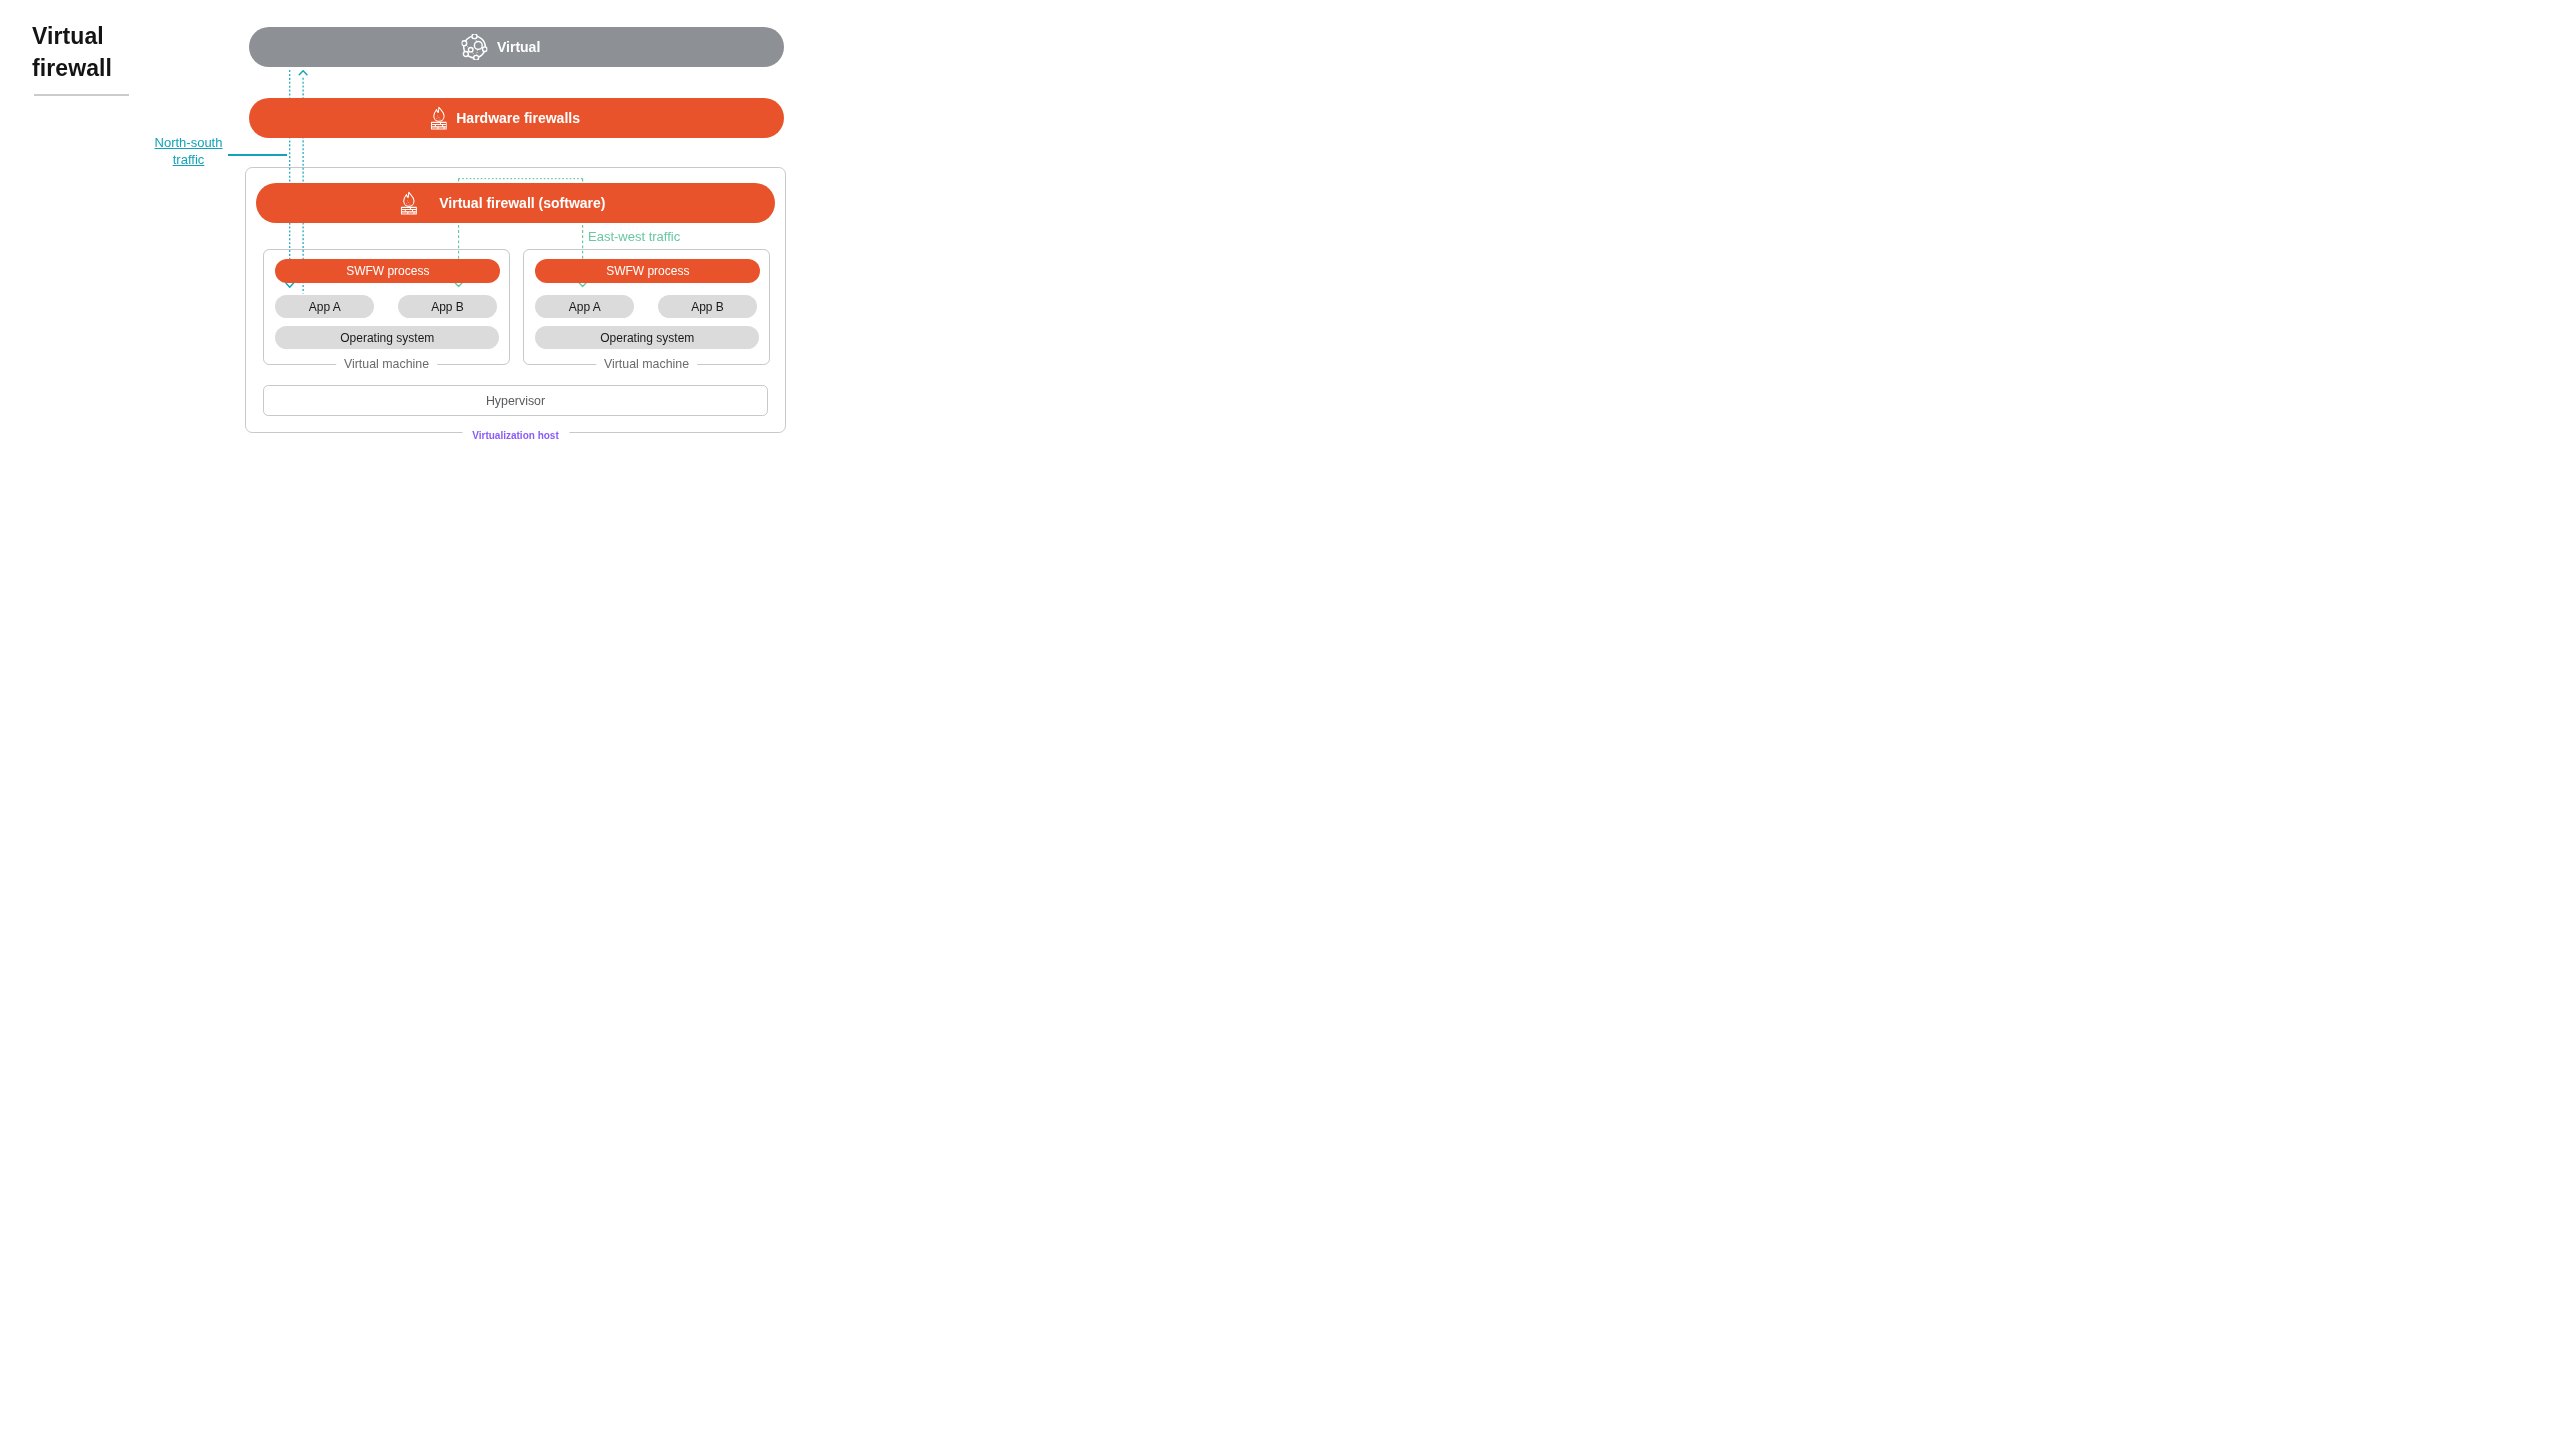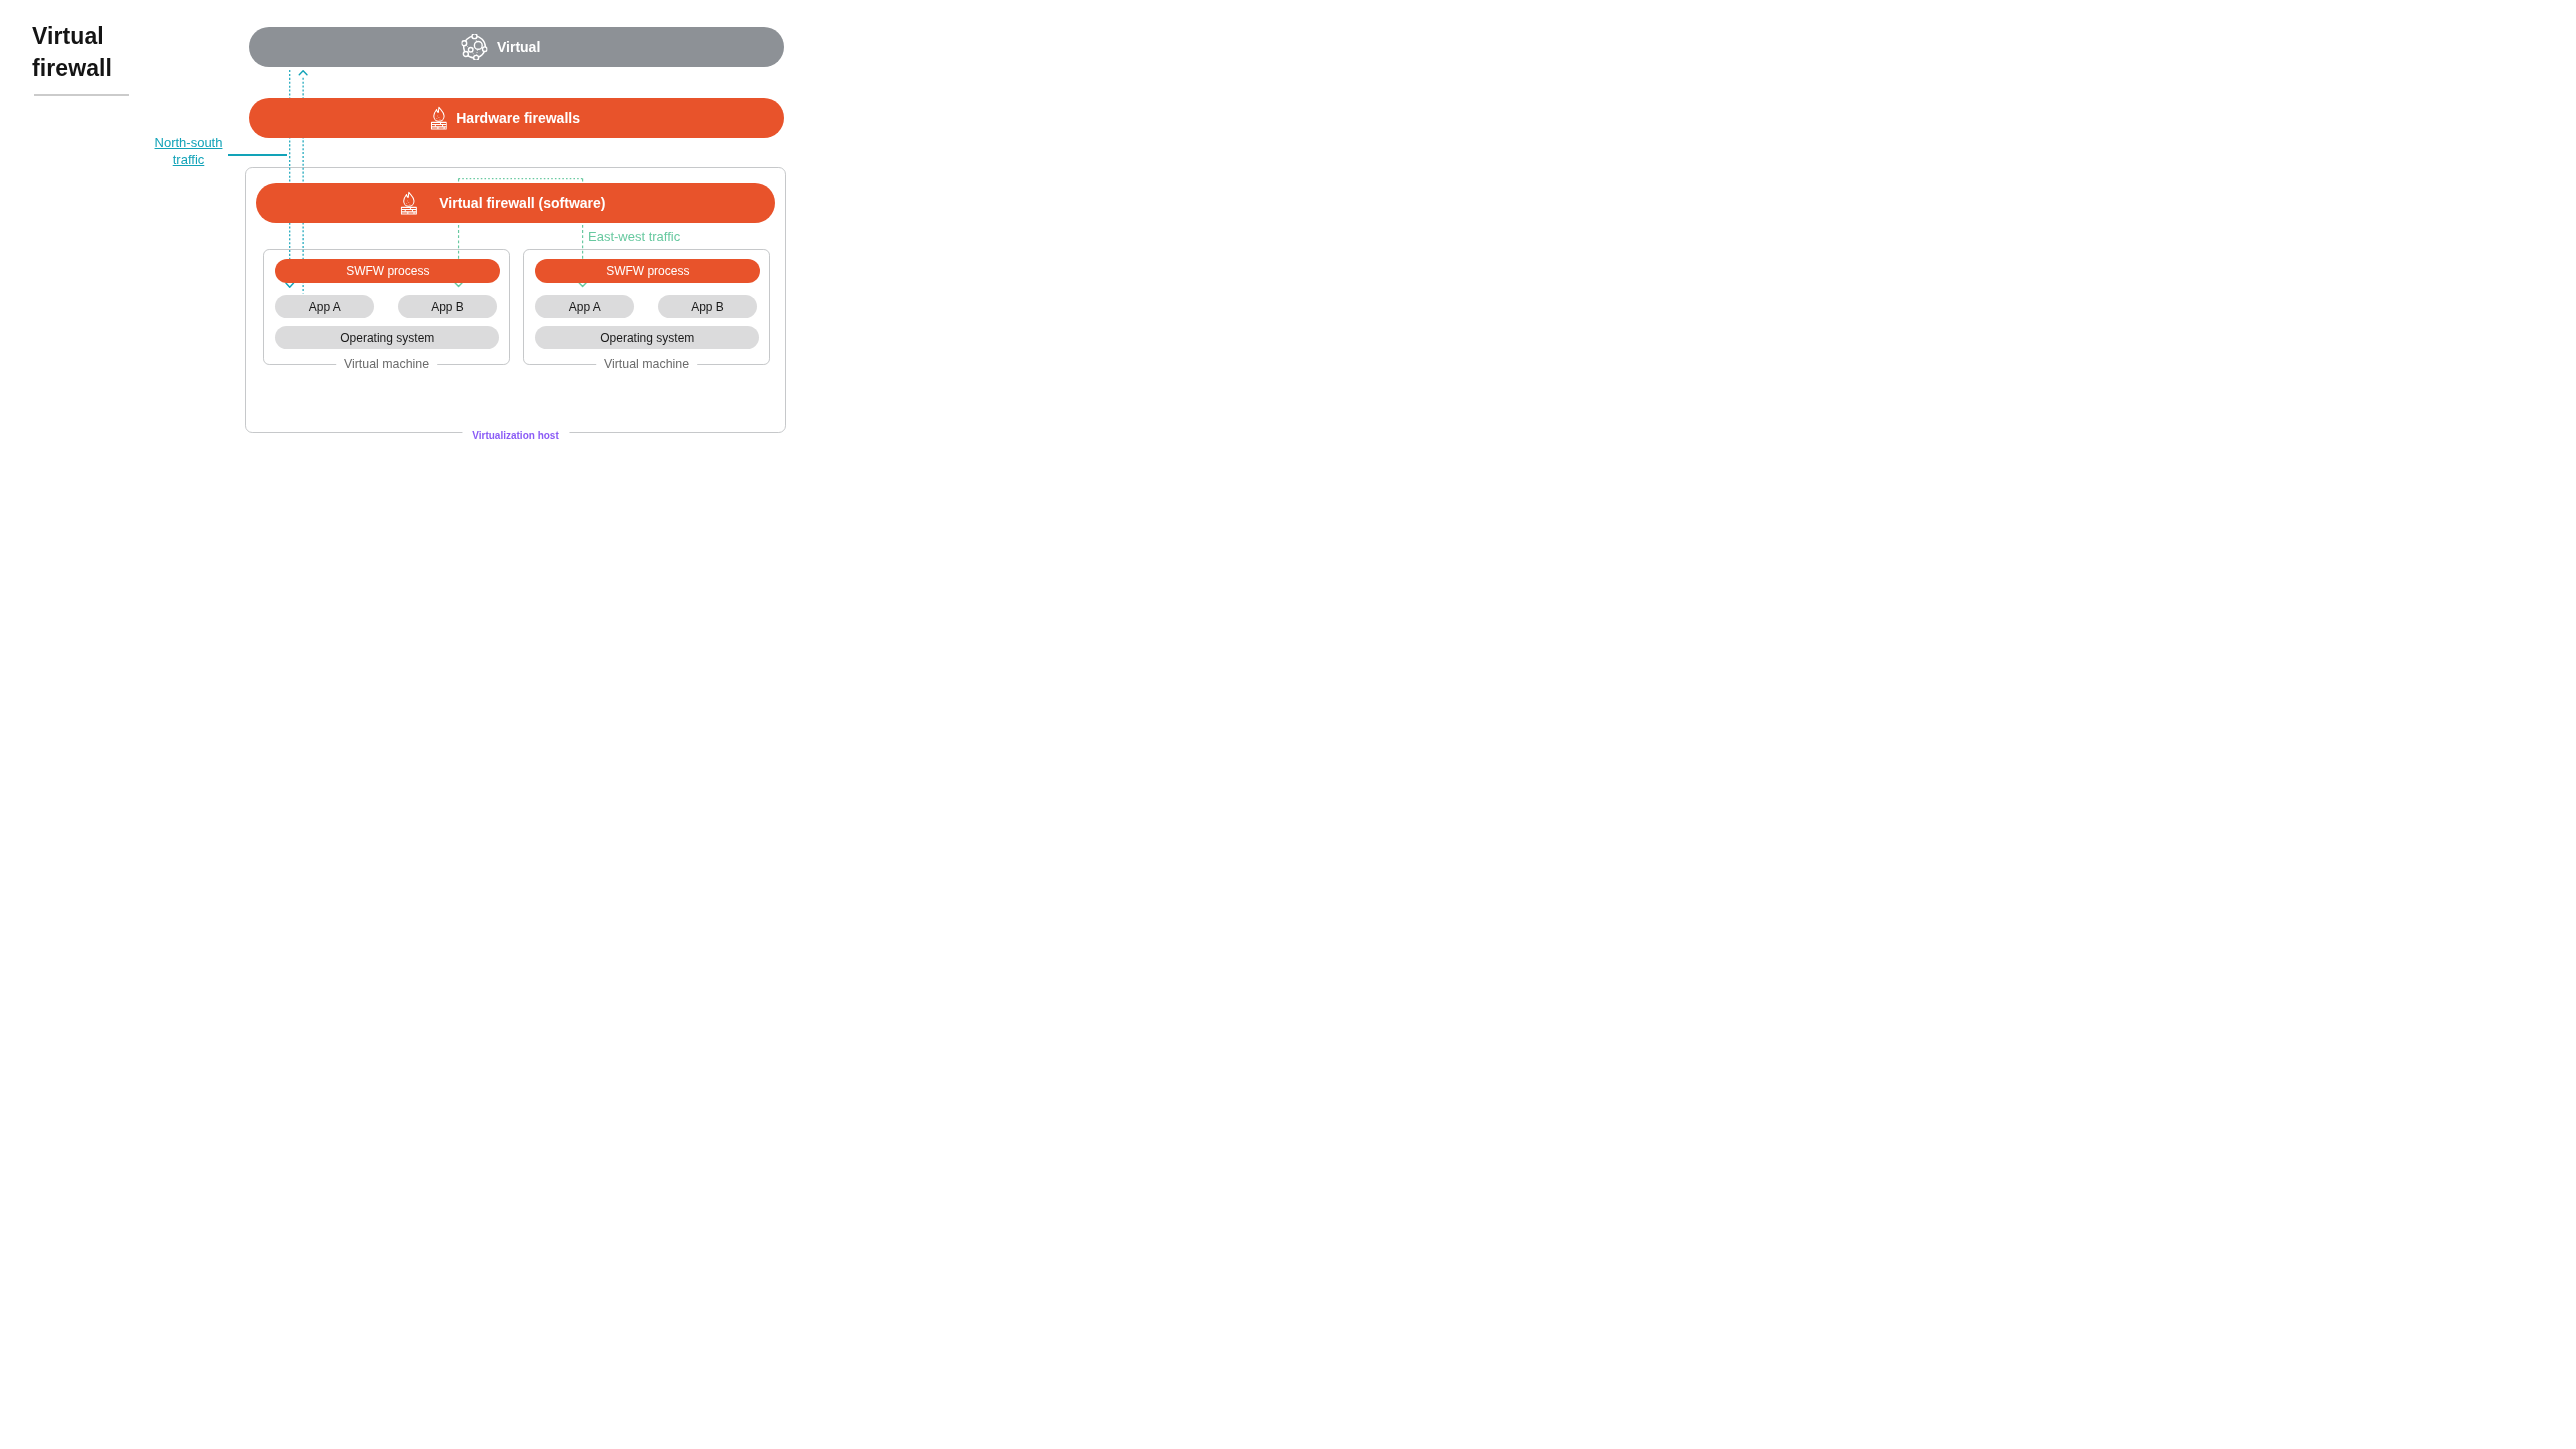--- a/index.html
+++ b/index.html
@@ -90,20 +90,23 @@
   </div>
 
   <div class="box vm-box vm2">
     <div class="swfw-bar">SWFW process</div>
     <div class="pill app-a">App A</div>
     <div class="pill app-b">App B</div>
     <div class="pill os-pill">Operating system</div>
     <span class="vm-label">Virtual machine</span>
   </div>
 
+  <div class="box hypervisor-box">
+    <span>Hypervisor</span>
+  </div>
 
   <svg class="traffic" width="808" height="454" viewBox="0 0 1568 882">
 
     <g stroke="#12A3B8" fill="none">
       <path d="M562,136 V549" stroke-width="2.3" stroke-dasharray="4 3.6"></path>
       <polyline points="554.5,550 562,558 569.5,550" stroke-width="2.8" stroke-linecap="round" stroke-linejoin="round"></polyline>
       <path d="M588,151 V570" stroke-width="2.3" stroke-dasharray="4 3.6"></path>
       <polyline points="580.5,145 588,137.5 595.5,145" stroke-width="2.8" stroke-linecap="round" stroke-linejoin="round"></polyline>
     </g>
 

